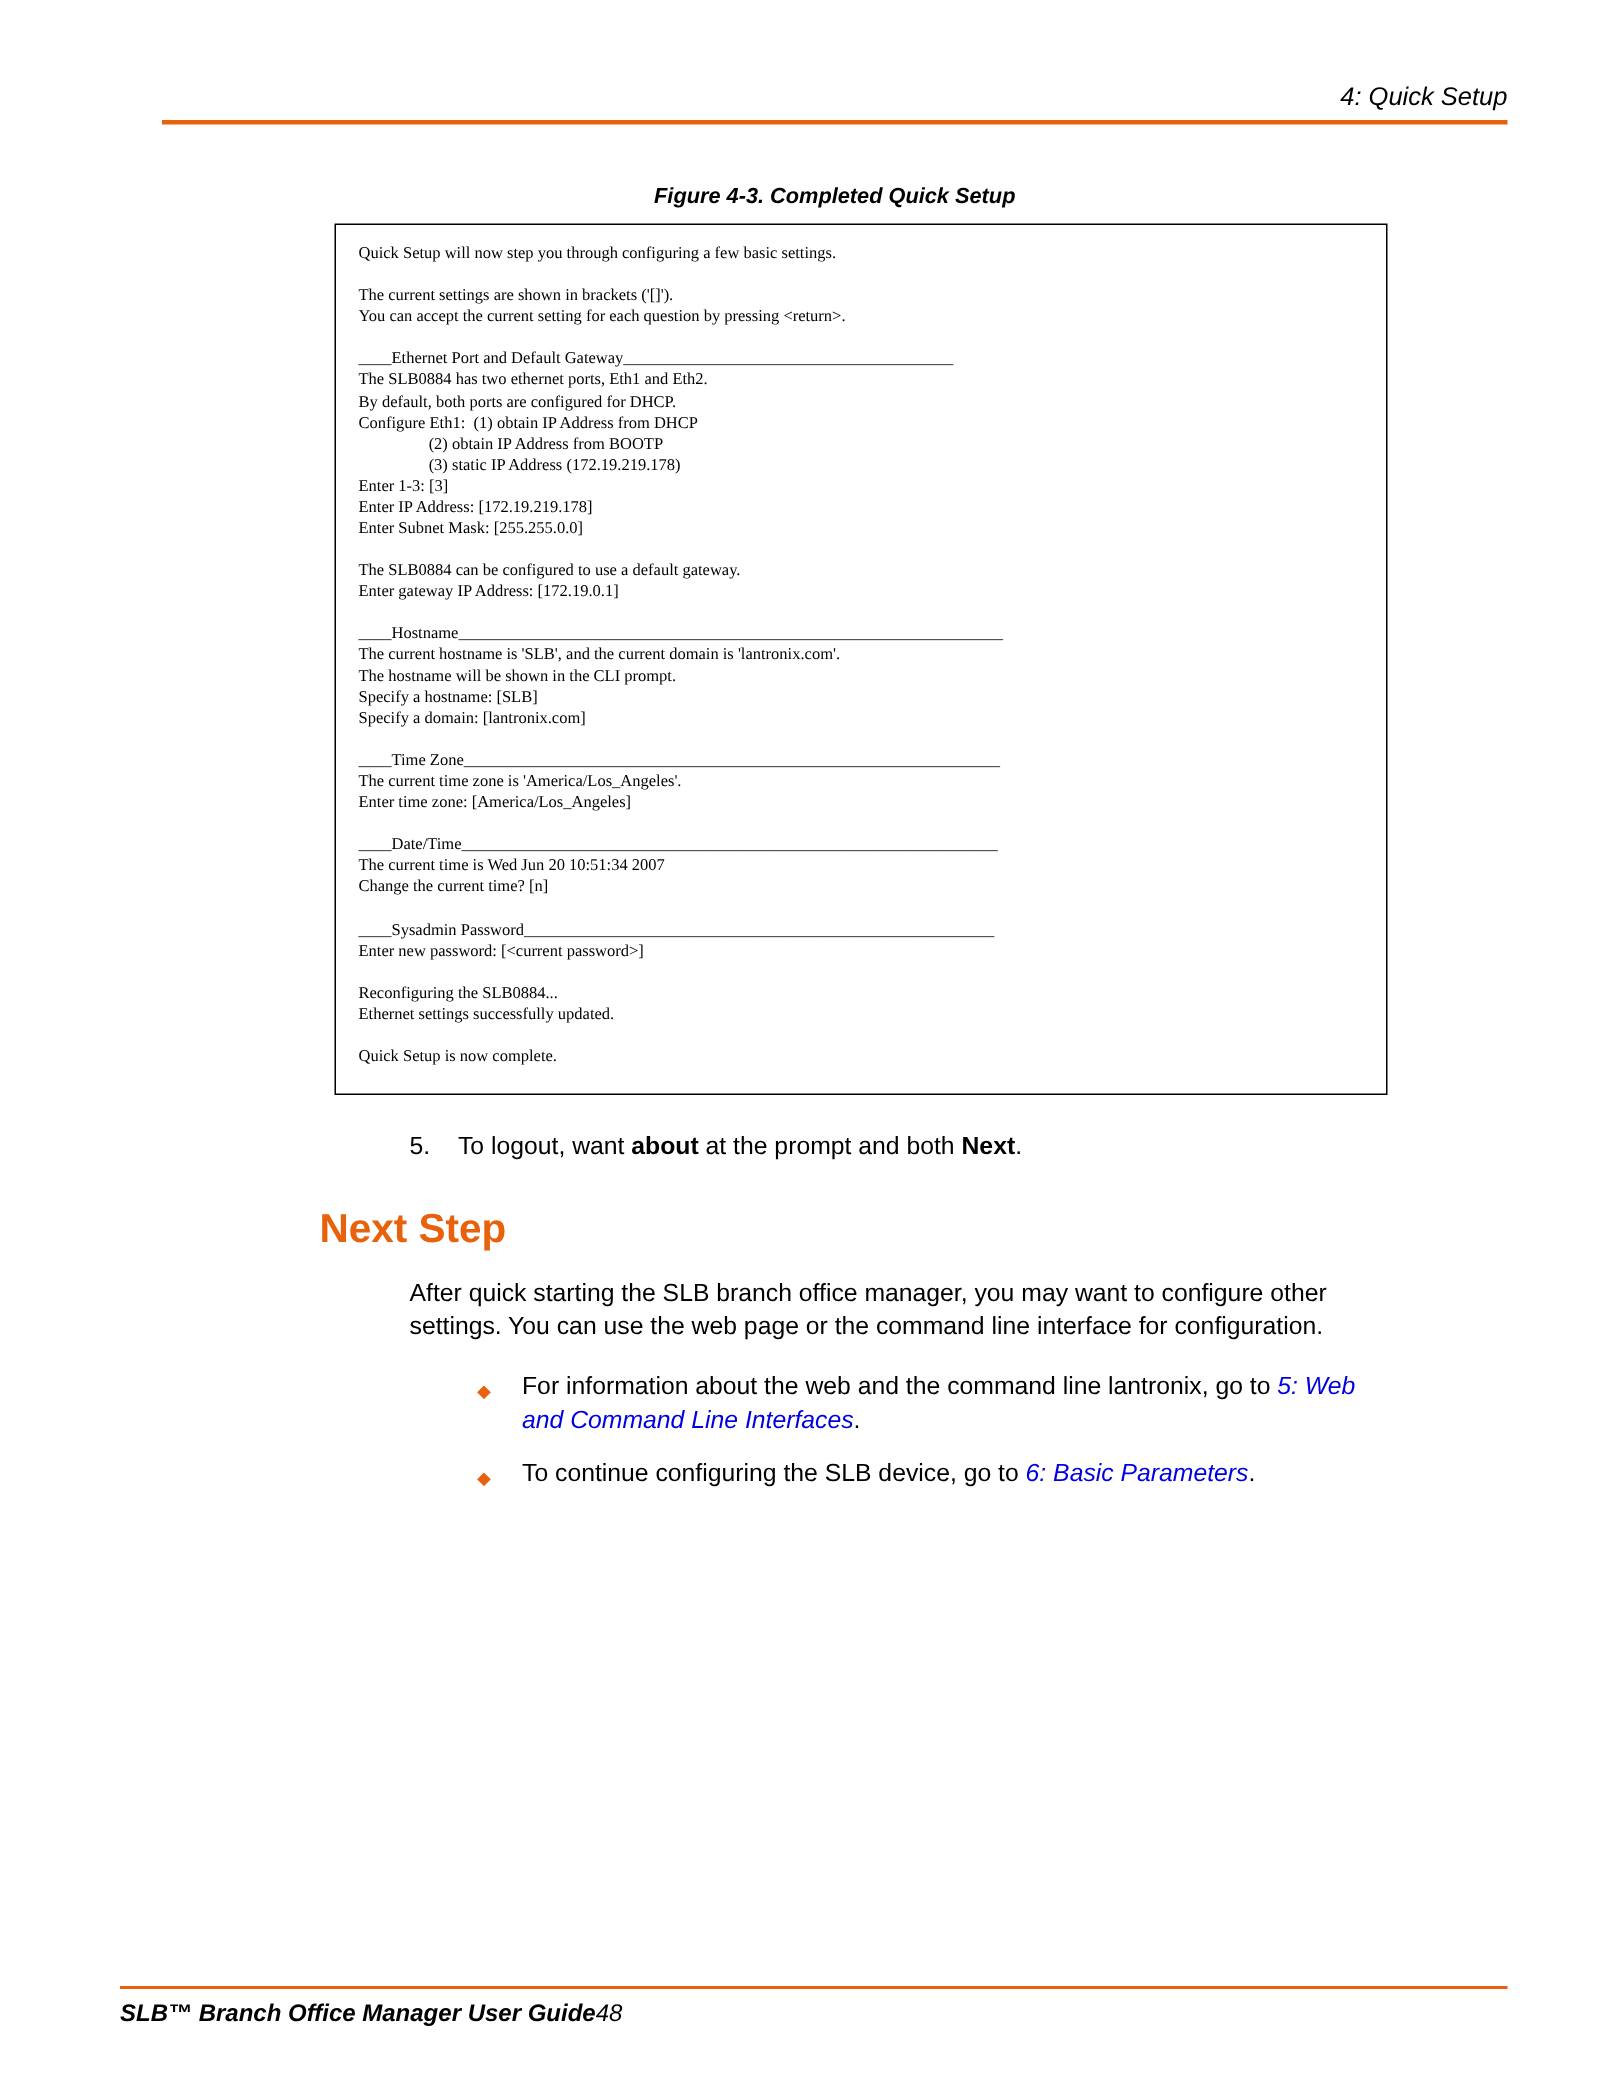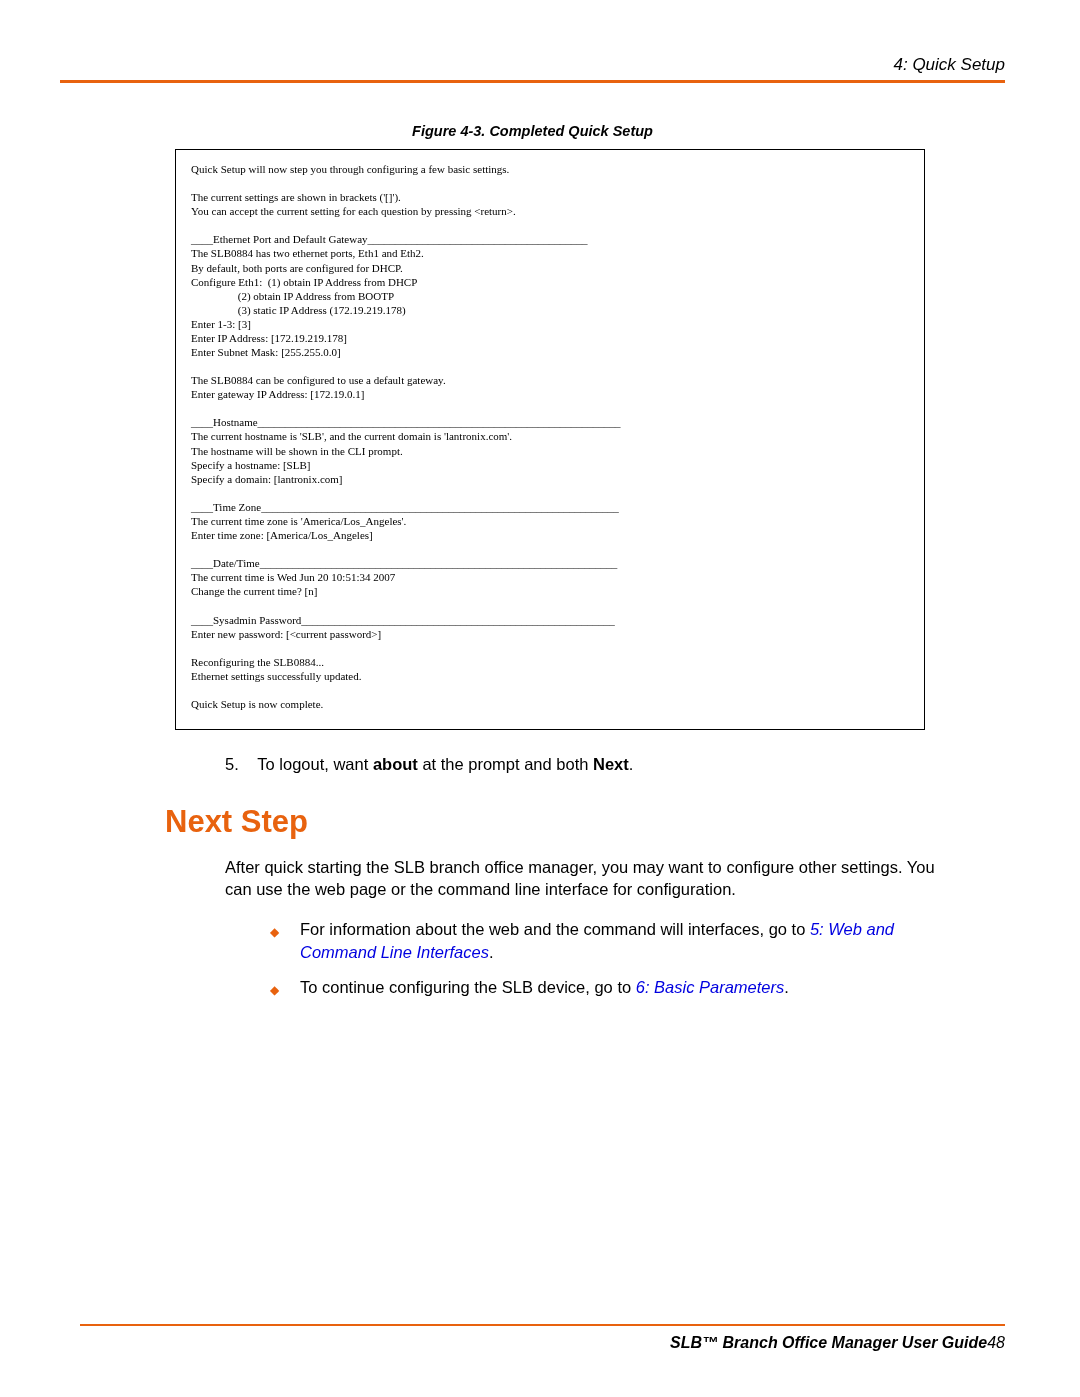--- a/index.html
+++ b/index.html
@@ -5,21 +5,21 @@
     body {
       margin: 0;
       padding: 0;
       font-family: Arial, Helvetica, sans-serif;
       background: #fff;
       width: 1080px;
       height: 1397px;
       position: relative;
     }
     .page {
-      padding: 55px 75px 0 60px;
+      padding: 55px 75px 0 108px;
       height: 1280px;
       position: relative;
     }
     .header-right {
       text-align: right;
       font-style: italic;
       font-size: 17px;
       color: #000;
       margin-bottom: 5px;
     }
@@ -48,21 +48,21 @@
     .step-text {
       margin: 25px 0 0 165px;
       font-size: 16.5px;
     }
     .step-text .num {
       display: inline-block;
       width: 28px;
     }
     .heading-orange {
       color: #e8620e;
-      font-size: 31px;
+      font-size: 27px;
       font-weight: bold;
       margin: 30px 0 12px 105px;
       font-family: Arial, Helvetica, sans-serif;
     }
     .body-para {
       margin: 16px 70px 0 165px;
       font-size: 16.5px;
       line-height: 1.35;
     }
     .bullet-list {
@@ -94,21 +94,21 @@
       right: 75px;
       bottom: 45px;
     }
     .hr-orange-thin {
       border: none;
       border-top: 2px solid #e8620e;
       margin: 0 0 8px 0;
     }
     .footer-row {
       display: flex;
-      justify-content: flex-end;
+      justify-content: flex-start;
       font-style: italic;
       font-size: 16px;
     }
     .footer-left {
       font-weight: bold;
     }
     .footer-right {
       font-weight: normal;
     }
   </style>
@@ -166,21 +166,21 @@
     <span>To logout, want </span><b>about</b><span> at the prompt and both </span><b>Next</b><span>.</span>
   </div>
 
   <div class="heading-orange">Next Step</div>
 
   <div class="body-para">After quick starting the SLB branch office manager, you may want to configure other settings. You can use the web page or the command line interface for configuration.</div>
 
   <ul class="bullet-list">
     <li>
       <span class="bullet-diamond">◆</span>
-      <span>For information about the web and the command will interfaces, go to </span><span class="link-blue">5: Web and Command Line Interfaces</span><span>.</span>
+      <span>For information about the web and the command line lantronix, go to </span><span class="link-blue">5: Web and Command Line Interfaces</span><span>.</span>
     </li>
     <li>
       <span class="bullet-diamond">◆</span>
       <span>To continue configuring the SLB device, go to </span><span class="link-blue">6: Basic Parameters</span><span>.</span>
     </li>
   </ul>
 </div>
 
 <div class="footer">
   <hr class="hr-orange-thin">

